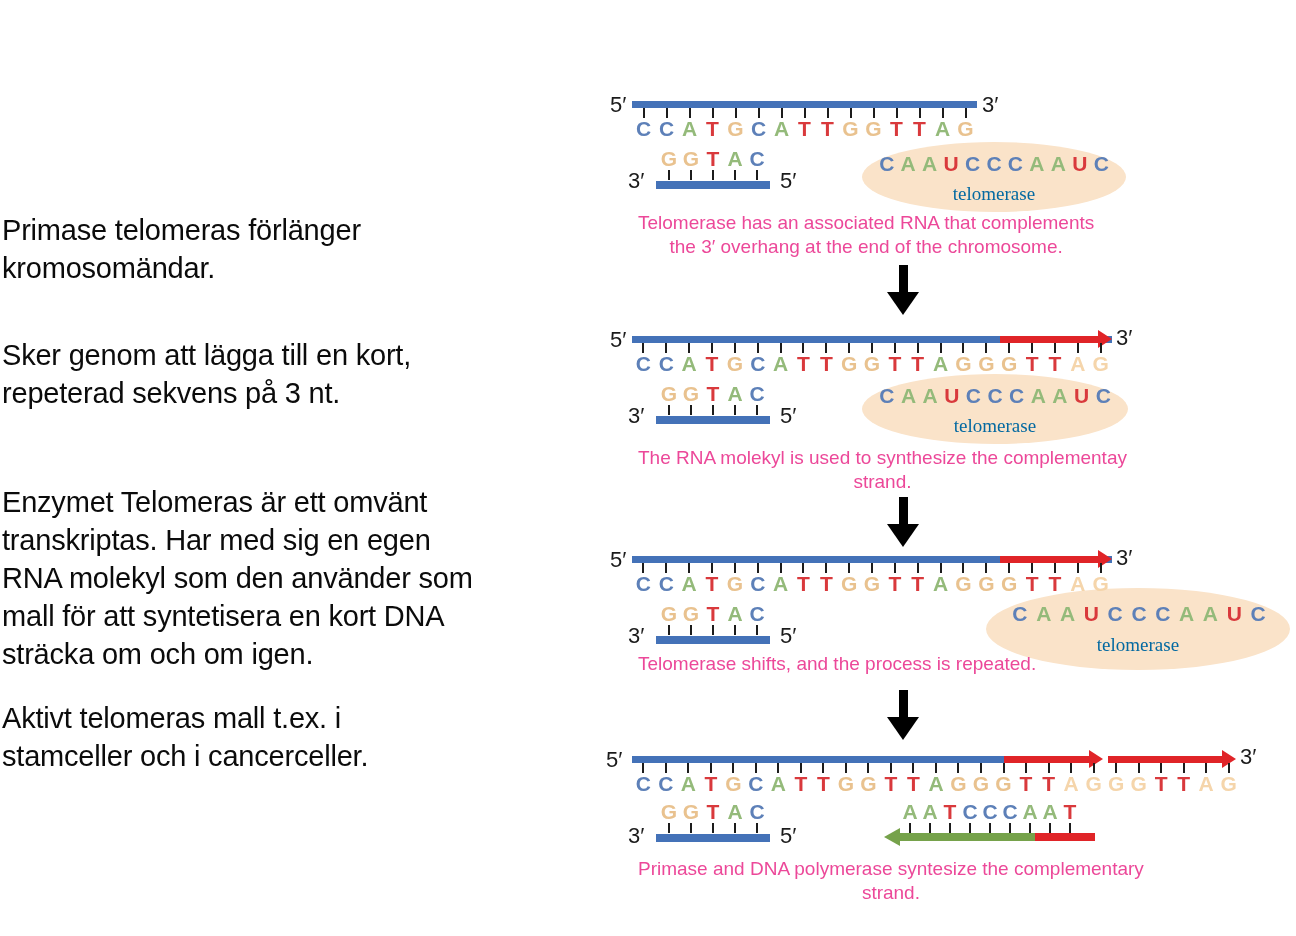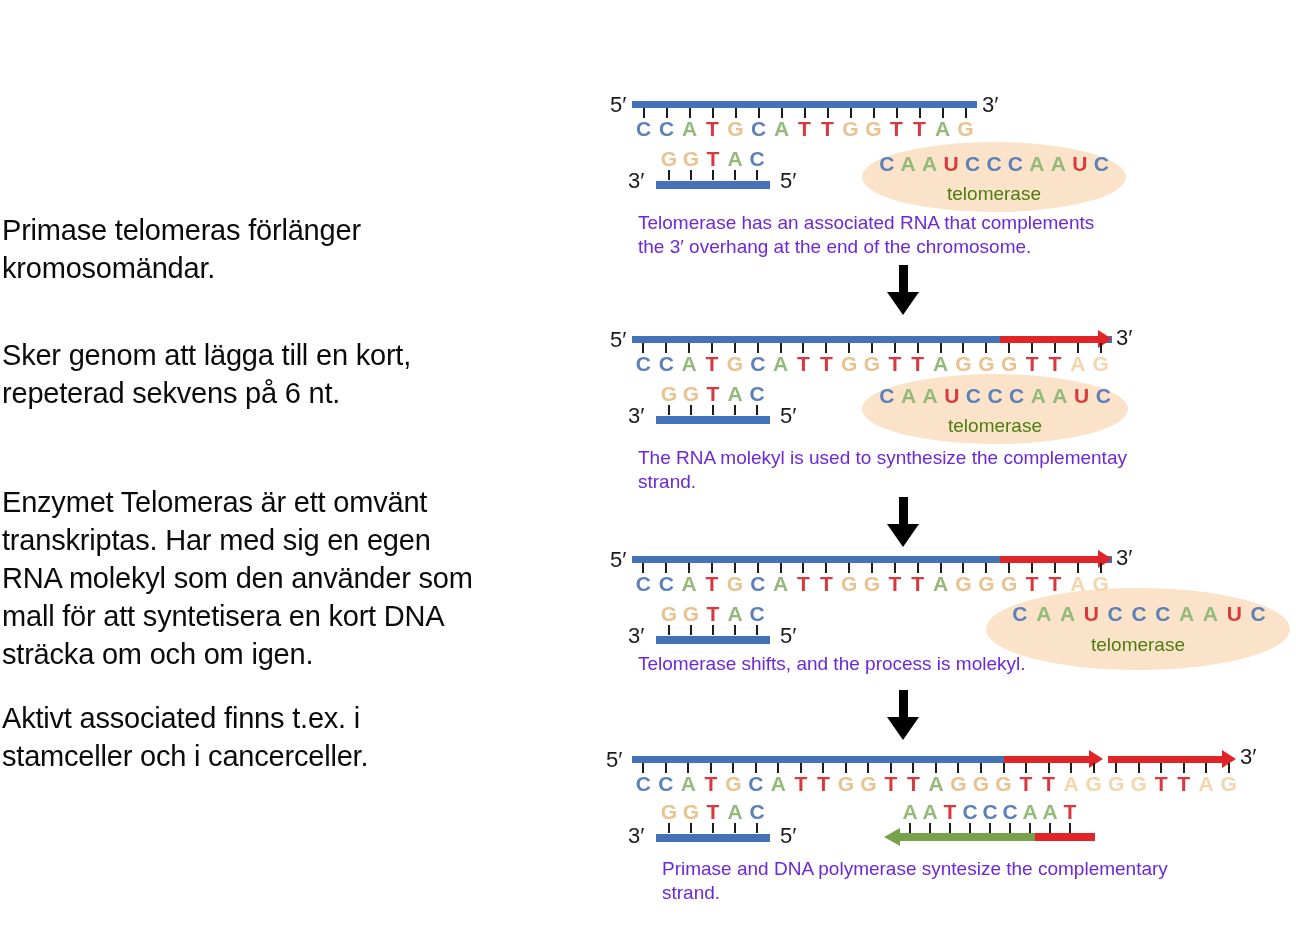--- a/index.html
+++ b/index.html
@@ -24,24 +24,25 @@
     border-top:9px solid transparent;border-bottom:9px solid transparent;
   }
   .redbar{position:absolute;height:7px;background:#e02428;}
   .seqrow{position:absolute;display:flex;}
   .cell{flex:1;display:flex;flex-direction:column;align-items:center;}
   .nt{display:inline-block;font-weight:700;font-size:21px;line-height:22px;}
   .c{color:#5d80b8}.a{color:#94ba7a}.t{color:#d9393c}.g{color:#e9c28f}.u{color:#d9393c}
   .nt.new{color:#f5d5ab}
   .tick{width:2px;height:10px;background:#1c1c1c;}
   .oval{position:absolute;background:#fae3c9;border-radius:50%;}
-  .olabel{position:absolute;left:0;right:0;text-align:center;font-size:19px;color:#4d7c0f;}
+  .olabel{position:absolute;left:0;right:0;text-align:center;font-size:19px;color:#0369a1;font-family:Liberation Serif, serif;}
   .caption{
-    position:absolute;font-size:19px;line-height:24px;color:#6d28d9;
+    position:absolute;font-size:19px;line-height:24px;color:#ec4899;
     white-space:pre-line;
+    text-align:center;
   }
   .down-arrow{position:absolute;width:34px;}
   .down-arrow .shaft{width:9px;height:27px;background:#000;margin:0 auto;}
   .down-arrow .head{
     width:0;height:0;margin:0 auto;
     border-left:16px solid transparent;border-right:16px solid transparent;
     border-top:23px solid #000;
   }
   .primer-arrow{position:absolute;height:8px;}
   .primer-head{
@@ -51,27 +52,27 @@
   }
   .primer-green{position:absolute;top:0;height:8px;background:#76a24b;}
   .primer-red{position:absolute;top:0;height:8px;background:#e02428;}
 </style>
 </head>
 <body>
 
 <div class="leftp" style="top:211px">Primase telomeras förlänger
 kromosomändar.</div>
 <div class="leftp" style="top:336px">Sker genom att lägga till en kort,
-repeterad sekvens på 6 nt.</div>
+repeterad sekvens på 3 nt.</div>
 <div class="leftp" style="top:483px">Enzymet Telomeras är ett omvänt
 transkriptas. Har med sig en egen
 RNA molekyl som den använder som
 mall för att syntetisera en kort DNA
 sträcka om och om igen.</div>
-<div class="leftp" style="top:699px">Aktivt associated finns t.ex. i
+<div class="leftp" style="top:699px">Aktivt telomeras mall t.ex. i
 stamceller och i cancerceller.</div>
 
 <div style="position:absolute;inset:0;">
 
   <div class="oval" style="left:862px;top:142px;width:264px;height:70px">
     <div class="seqrow" style="left:14px;top:11px;width:236px">
         <div class="cell">
           <span class="nt c">C</span>
         </div>
         <div class="cell">
@@ -520,21 +521,21 @@
         <div class="tick"></div>
       </div>
       <div class="cell">
         <span class="nt c">C</span>
         <div class="tick"></div>
       </div>
     </div>
   <div class="bar bottom" style="left:656px;top:636px;width:114px"></div>
   <span class="plabel" style="left:780px;top:623px">5′</span>
 
-  <div class="caption" style="left:638px;top:652px">Telomerase shifts, and the process is molekyl.</div>
+  <div class="caption" style="left:638px;top:652px">Telomerase shifts, and the process is repeated.</div>
 
   <div class="down-arrow" style="left:886px;top:690px">
     <div class="shaft"></div>
       <div class="head"></div>
   </div>
 
   <span class="plabel" style="left:606px;top:747px">5′</span>
   <div class="bar" style="left:632px;top:756px;width:372px"></div>
   <div class="redbar" style="left:1004px;top:756px;width:85px"></div>
   <div class="redbar" style="left:1108px;top:756px;width:114px"></div>
@@ -713,16 +714,16 @@
         <span class="nt t">T</span>
         <div class="tick"></div>
       </div>
     </div>
   <div class="primer-arrow" style="left:884px;top:833px;width:212px">
     <div class="primer-head"></div>
     <div class="primer-green" style="left:15px;width:136px"></div>
     <div class="primer-red" style="left:151px;width:60px"></div>
   </div>
 
-  <div class="caption" style="left:662px;top:857px">Primase and DNA polymerase syntesize the complementary
+  <div class="caption" style="left:638px;top:857px">Primase and DNA polymerase syntesize the complementary
 strand.</div>
 
 </div>
 
 </body></html>

